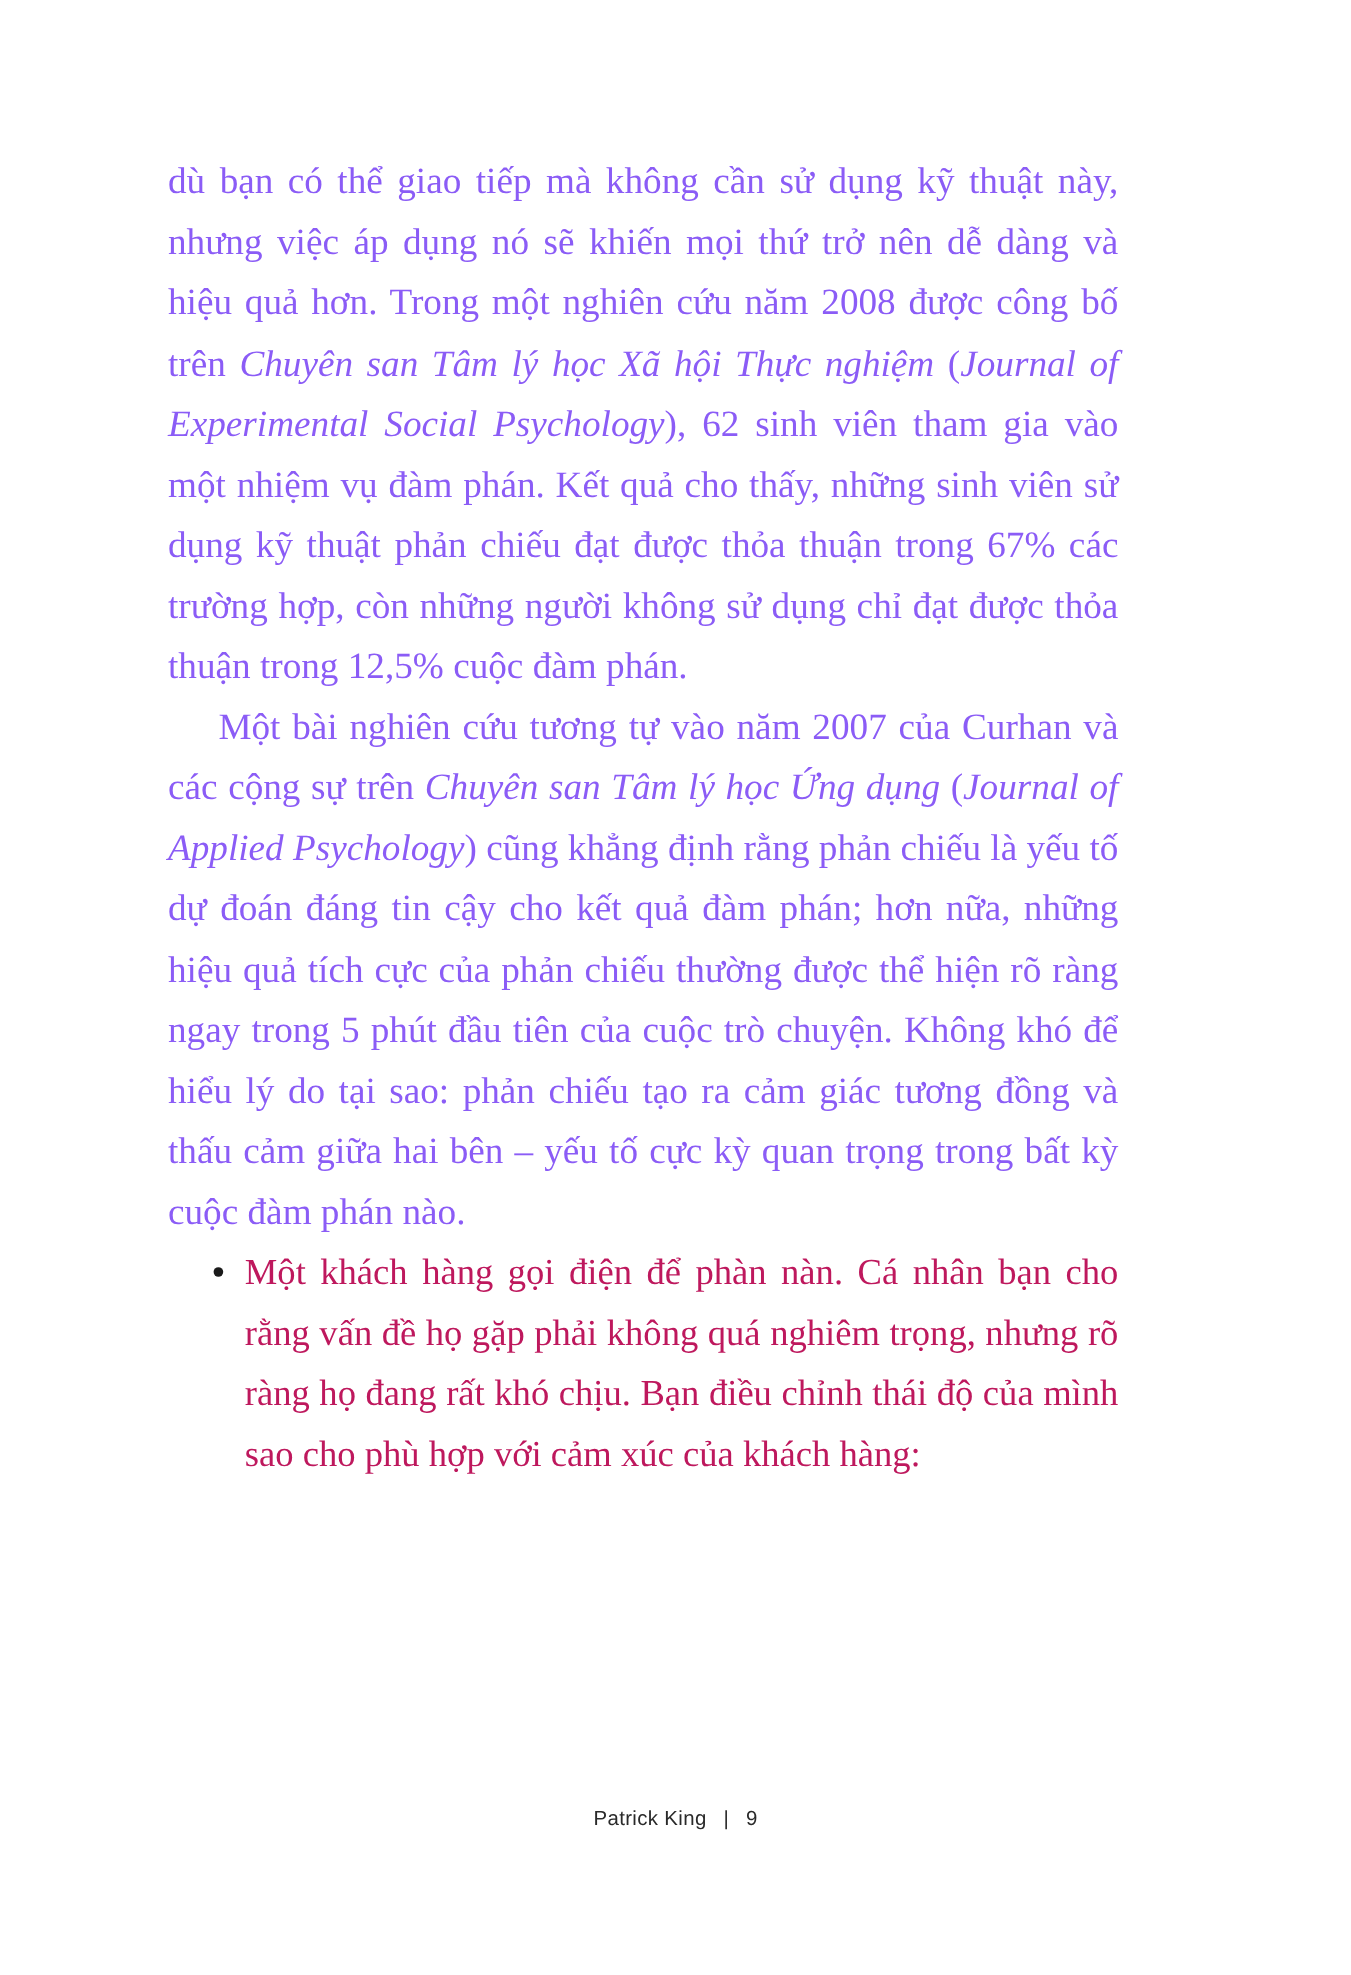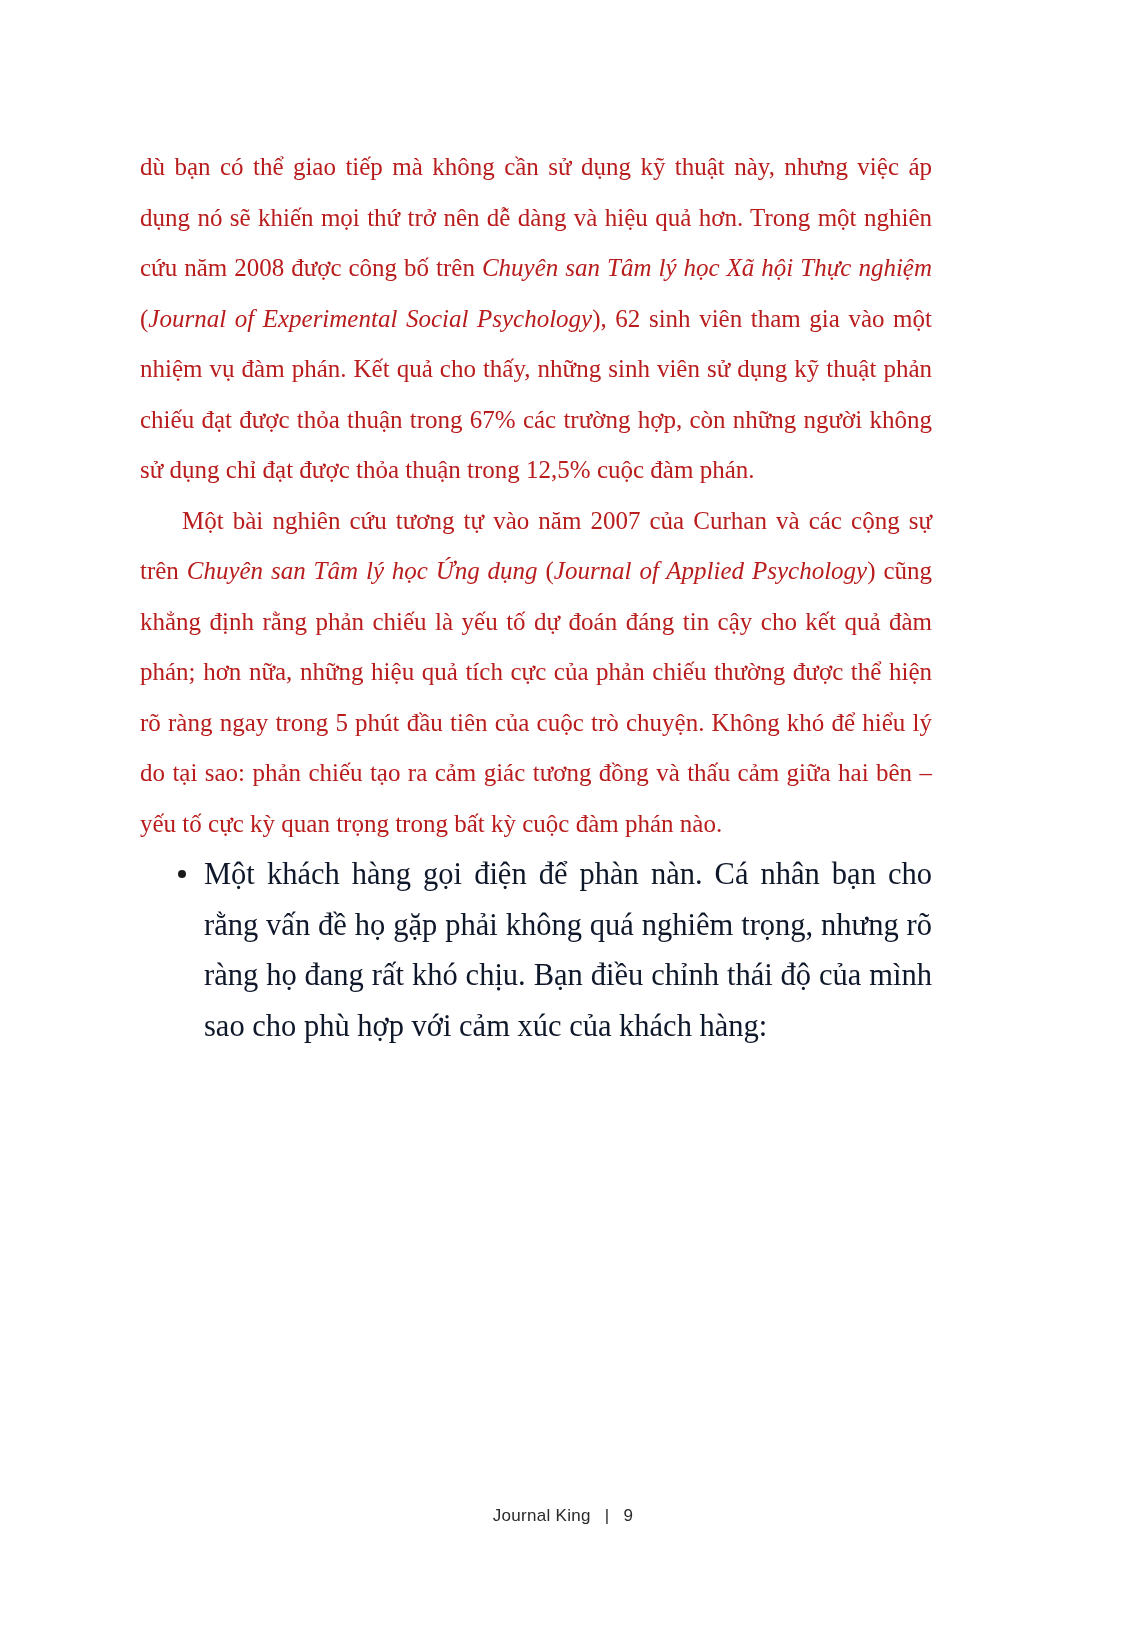--- a/index.html
+++ b/index.html
@@ -16,24 +16,24 @@
     overflow: hidden;
   }
   .content {
     position: absolute;
     left: 140px;
     top: 126px;
     width: 792px;
   }
   p.para {
     font-family: "Liberation Serif", serif;
-    font-size: 25px;
+    font-size: 31px;
     line-height: 50.5px;
-    color: #b91c1c;
-    margin: 16px 0 0 0;
+    color: #8b5cf6;
+    margin: 0 0 0 0;
     text-align: justify;
     text-justify: inter-word;
     hyphens: none;
   }
   p.para.indent {
     text-indent: 42px;
   }
   p.para + p.para {
     margin-top: 0;
     font-family: Liberation Serif, serif;
@@ -44,21 +44,21 @@
   ul.bullets {
     margin: 0;
     padding: 0;
     list-style: none;
   }
   ul.bullets li {
     position: relative;
     font-family: "Liberation Serif", serif;
     font-size: 30.5px;
     line-height: 50.5px;
-    color: #0f172a;
+    color: #be185d;
     text-align: justify;
     padding-left: 64px;
     margin-top: 0;
   }
   ul.bullets li .dot {
     position: absolute;
     left: 38px;
     top: 21px;
     width: 8px;
     height: 8px;
@@ -89,18 +89,18 @@
 
   <div class="content">
     <p class="para" id="p1"><span>dù bạn có thể giao tiếp mà không cần sử dụng kỹ thuật này, nhưng việc áp dụng nó sẽ khiến mọi thứ trở nên dễ dàng và hiệu quả hơn. Trong một nghiên cứu năm 2008 được công bố trên </span><span class="it">Chuyên san Tâm lý học Xã hội Thực nghiệm</span><span> (</span><span class="it">Journal of Experimental Social Psychology</span><span>), 62 sinh viên tham gia vào một nhiệm vụ đàm phán. Kết quả cho thấy, những sinh viên sử dụng kỹ thuật phản chiếu đạt được thỏa thuận trong 67% các trường hợp, còn những người không sử dụng chỉ đạt được thỏa thuận trong 12,5% cuộc đàm phán.</span></p>
     <p class="para indent" id="p2"><span>Một bài nghiên cứu tương tự vào năm 2007 của Curhan và các cộng sự trên </span><span class="it">Chuyên san Tâm lý học Ứng dụng</span><span> (</span><span class="it">Journal of Applied Psychology</span><span>) cũng khẳng định rằng phản chiếu là yếu tố dự đoán đáng tin cậy cho kết quả đàm phán; hơn nữa, những hiệu quả tích cực của phản chiếu thường được thể hiện rõ ràng ngay trong 5 phút đầu tiên của cuộc trò chuyện. Không khó để hiểu lý do tại sao: phản chiếu tạo ra cảm giác tương đồng và thấu cảm giữa hai bên – yếu tố cực kỳ quan trọng trong bất kỳ cuộc đàm phán nào.</span></p>
     <ul class="bullets" id="bullet-list">
         <li><span class="dot"></span><span>Một khách hàng gọi điện để phàn nàn. Cá nhân bạn cho rằng vấn đề họ gặp phải không quá nghiêm trọng, nhưng rõ ràng họ đang rất khó chịu. Bạn điều chỉnh thái độ của mình sao cho phù hợp với cảm xúc của khách hàng:</span></li>
       </ul>
   </div>
 
   <div class="footer">
-    <span>Journal King</span>
+    <span>Patrick King</span>
     <span class="sep">|</span>
     <span>9</span>
   </div>
 
 </div>
 
 </body></html>

